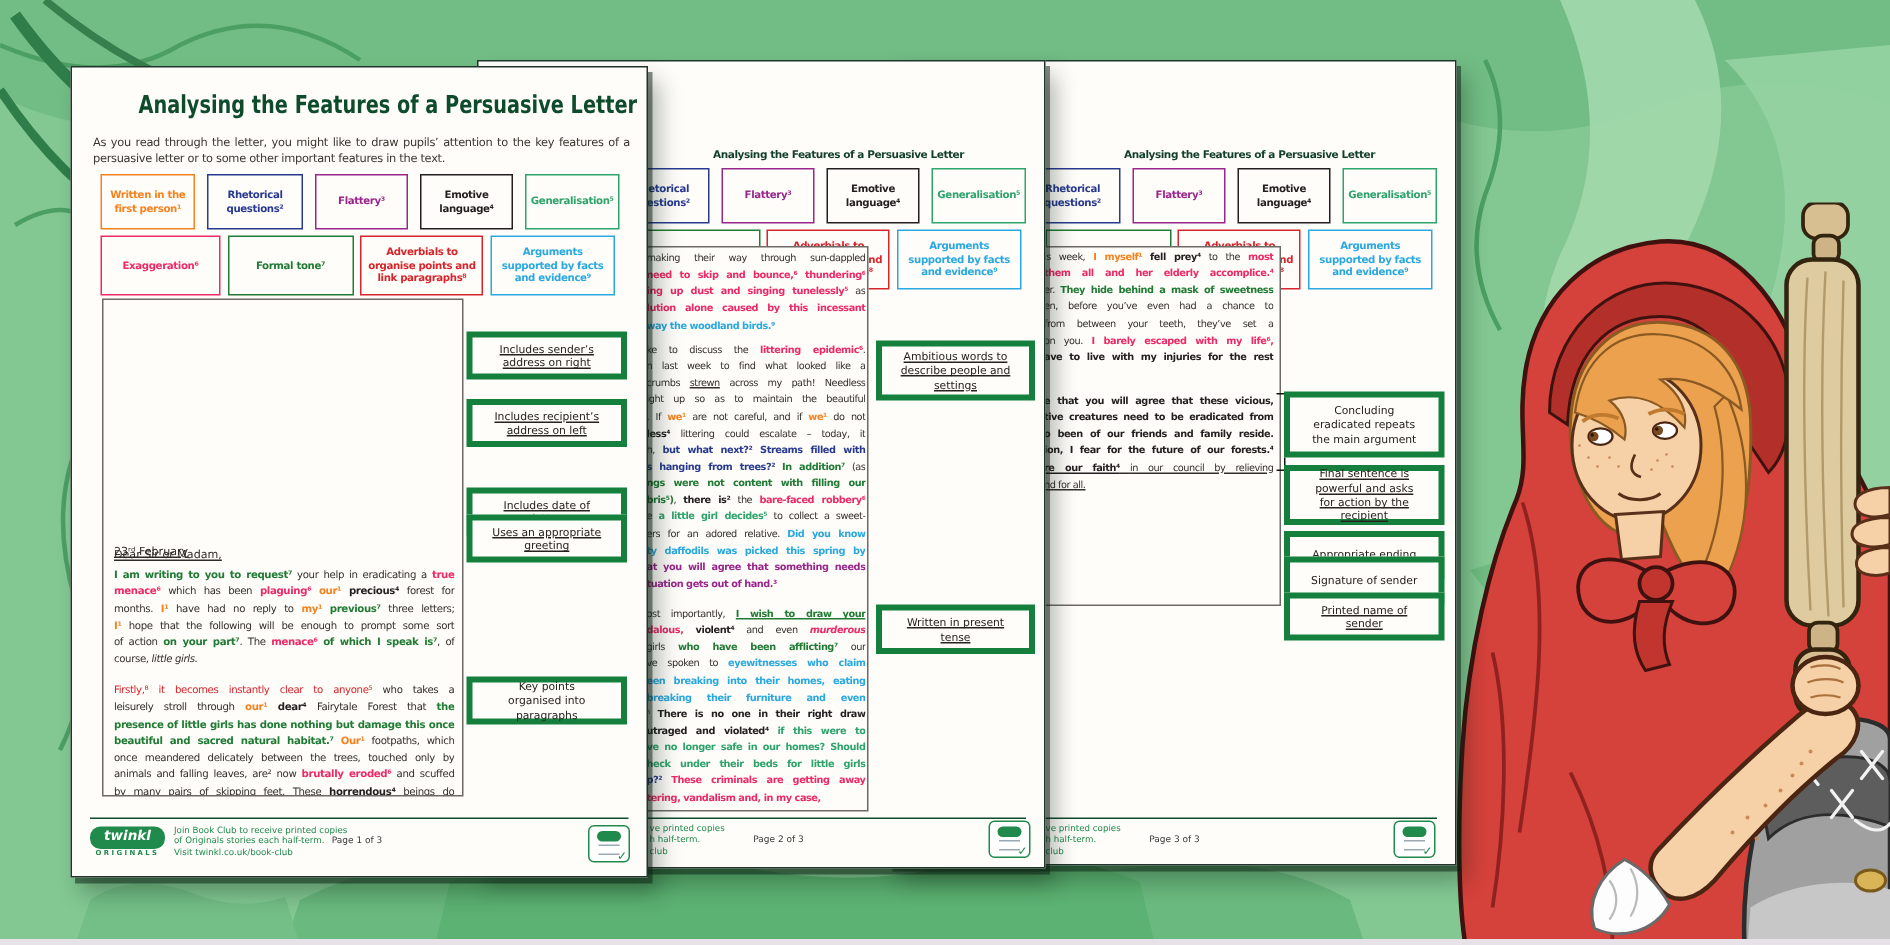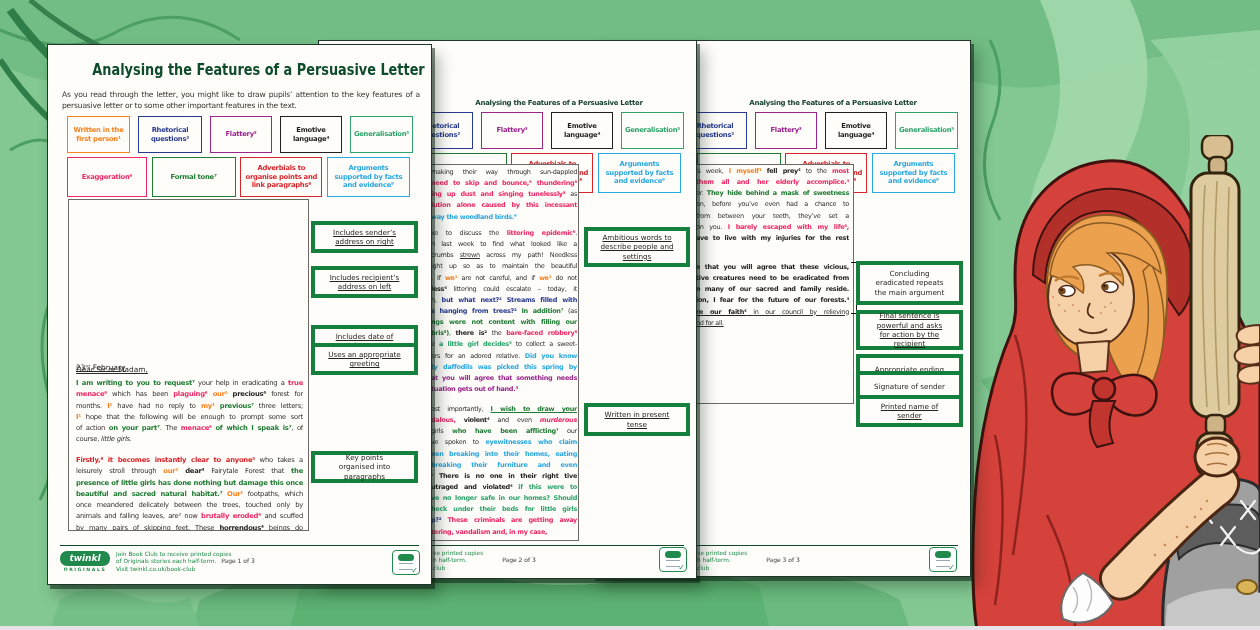--- a/index.html
+++ b/index.html
@@ -61,21 +61,21 @@
   .s-bu{color:#231f20;font-weight:bold;text-decoration:underline}
   .s-nu{color:#33302c;text-decoration:underline}
   .s-fp{color:#f5821f;font-weight:bold}
   .s-rq{color:#283a8f;font-weight:bold}
   .s-fl{color:#99268c;font-weight:bold}
   .s-gen{color:#2fa36c;font-weight:bold}
   .s-ex{color:#ec2a67;font-weight:bold}
   .s-exi{color:#ec2a67;font-weight:bold;font-style:italic}
   .s-ft{color:#207b34;font-weight:bold}
   .s-ftu{color:#207b34;font-weight:bold;text-decoration:underline}
-  .s-adv{color:#d6252b;font-weight:bold}
+  .s-adv{color:#d6252b;font-weight:normal}
   .s-arg{color:#2aa8e0;font-weight:bold}
 
   .brk{position:absolute;border:1.6px solid #161412;border-left:none;width:5px;}
   #brk1{left:239px;top:180px;height:64px;}
   #brk3{left:258px;top:221px;height:50px;}
 
   .note{position:absolute;left:263px;width:107px;border:4px solid #15803d;background:#fffdfa;
         display:flex;align-items:center;justify-content:center;text-align:center;
         font-size:7.2px;line-height:9.4px;color:#25221f;padding:12px;box-sizing:border-box;}
   .note.u{text-decoration:underline;}
@@ -147,21 +147,21 @@
         <div class="ln"><span class="s-ex">them all and her elderly accomplice.⁴</span></div>
         <div class="ln"><span class="s-n">er. </span><span class="s-ft">They hide behind a mask of sweetness</span></div>
         <div class="ln"><span class="s-n">en, before you’ve even had a chance to</span></div>
         <div class="ln"><span class="s-n">from between your teeth, they’ve set a</span></div>
         <div class="ln"><span class="s-n">on you. </span><span class="s-ex">I barely escaped with my life⁶,</span></div>
         <div class="ln"><span class="s-b">ave to live with my injuries for the rest</span></div>
       </div>
     <div class="para lt2" id="p3b">
         <div class="ln"><span class="s-b">e that you will agree that these vicious,</span></div>
         <div class="ln"><span class="s-b">tive creatures need to be eradicated from</span></div>
-        <div class="ln"><span class="s-b">o many of our sacred and family reside.</span></div>
+        <div class="ln"><span class="s-b">o been of our friends and family reside.</span></div>
         <div class="ln"><span class="s-b">ion, I fear for the future of our forests.⁴</span></div>
         <div class="ln"><span class="s-bu">re our faith⁴</span><span class="s-nu"> </span><span class="s-nu">in our council by relieving</span></div>
         <div class="ln last"><span class="s-nu">nd for all.</span></div>
       </div>
     <div class="brk" id="brk3"></div>
     <div class="note" id="c1">Concluding eradicated repeats the main argument</div>
     <div class="note u" id="c2">Final sentence is powerful and asks for action by the recipient</div>
     <div class="note u" id="c3">Appropriate ending</div>
     <div class="note" id="c4">Signature of sender</div>
     <div class="note u" id="c5">Printed name of sender</div>
@@ -218,21 +218,21 @@
         <div class="ln"><span class="s-fl">at you will agree that something needs</span></div>
         <div class="ln last"><span class="s-fl">tuation gets out of hand.³</span></div>
       </div>
     <div class="para lt2" id="p2c">
         <div class="ln"><span class="s-n">ost importantly, </span><span class="s-ftu">I wish to draw your</span></div>
         <div class="ln"><span class="s-ex">dalous,</span><span class="s-n"> </span><span class="s-b">violent⁴</span><span class="s-n"> and even </span><span class="s-exi">murderous</span></div>
         <div class="ln"><span class="s-n"> girls </span><span class="s-ft">who have been afflicting⁷</span><span class="s-n"> our</span></div>
         <div class="ln"><span class="s-n">ve spoken to </span><span class="s-arg">eyewitnesses who claim</span></div>
         <div class="ln"><span class="s-arg">een breaking into their homes, eating</span></div>
         <div class="ln"><span class="s-arg">breaking their furniture and even</span></div>
-        <div class="ln"><span class="s-n">⁵ </span><span class="s-b">There is no one in their right tive</span></div>
+        <div class="ln"><span class="s-n">⁵ </span><span class="s-b">There is no one in their right draw</span></div>
         <div class="ln"><span class="s-b">utraged and violated⁴</span><span class="s-n"> </span><span class="s-gen">if this were to</span></div>
         <div class="ln"><span class="s-gen">ve no longer safe in our homes? Should</span></div>
         <div class="ln"><span class="s-gen">heck under their beds for little girls</span></div>
         <div class="ln"><span class="s-rq">p?²</span><span class="s-n"> </span><span class="s-ex">These criminals are getting away</span></div>
         <div class="ln last"><span class="s-ex">tering, vandalism and, in my case,</span></div>
       </div>
     <div class="note u" id="n-amb">Ambitious words to describe people and settings</div>
     <div class="note u" id="n-tense">Written in present tense</div>
     <div class="frule"></div>
     <div class="club-frag">

